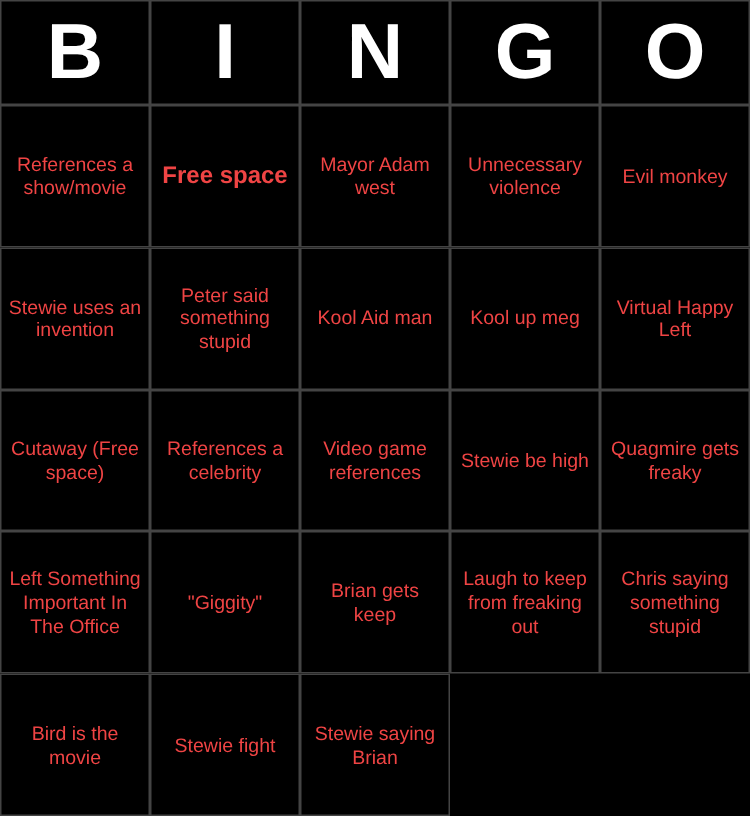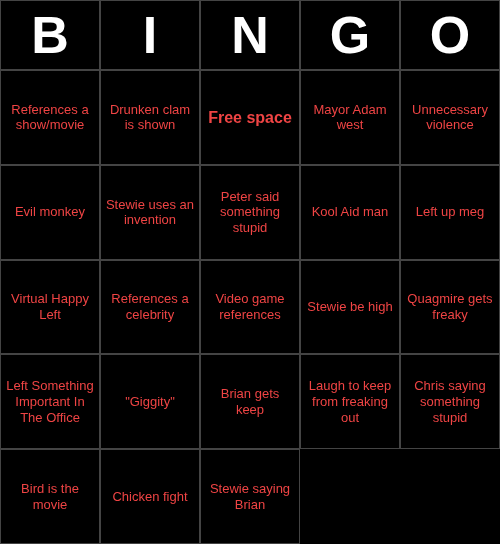--- a/index.html
+++ b/index.html
@@ -67,23 +67,20 @@
   <div class="header-cell">B</div>
       <div class="header-cell">I</div>
       <div class="header-cell">N</div>
       <div class="header-cell">G</div>
       <div class="header-cell">O</div>
     </div>
   <div class="grid">
   <div class="cell">
         <span class="cell-text">References a show/movie</span>
       </div>
-      <div class="cell">
-        <span class="cell-text">Drunken clam is shown</span>
-      </div>
       <div class="cell free-space">
         <span class="cell-text">Free space</span>
       </div>
       <div class="cell">
         <span class="cell-text">Mayor Adam west</span>
       </div>
       <div class="cell">
         <span class="cell-text">Unnecessary violence</span>
       </div>
       <div class="cell">
@@ -92,24 +89,27 @@
       <div class="cell">
         <span class="cell-text">Stewie uses an invention</span>
       </div>
       <div class="cell">
         <span class="cell-text">Peter said something stupid</span>
       </div>
       <div class="cell">
         <span class="cell-text">Kool Aid man</span>
       </div>
       <div class="cell">
-        <span class="cell-text">Left up meg</span>
+        <span class="cell-text">Kool up meg</span>
       </div>
       <div class="cell">
         <span class="cell-text">Virtual Happy Left</span>
+      </div>
+      <div class="cell">
+        <span class="cell-text">Cutaway (Free space)</span>
       </div>
       <div class="cell">
         <span class="cell-text">References a celebrity</span>
       </div>
       <div class="cell">
         <span class="cell-text">Video game references</span>
       </div>
       <div class="cell">
         <span class="cell-text">Stewie be high</span>
       </div>
@@ -128,19 +128,19 @@
       <div class="cell">
         <span class="cell-text">Laugh to keep from freaking out</span>
       </div>
       <div class="cell">
         <span class="cell-text">Chris saying something stupid</span>
       </div>
       <div class="cell">
         <span class="cell-text">Bird is the movie</span>
       </div>
       <div class="cell">
-        <span class="cell-text">Chicken fight</span>
+        <span class="cell-text">Stewie fight</span>
       </div>
       <div class="cell">
         <span class="cell-text">Stewie saying Brian</span>
       </div>
     </div>
 </div>
 
 </body></html>

